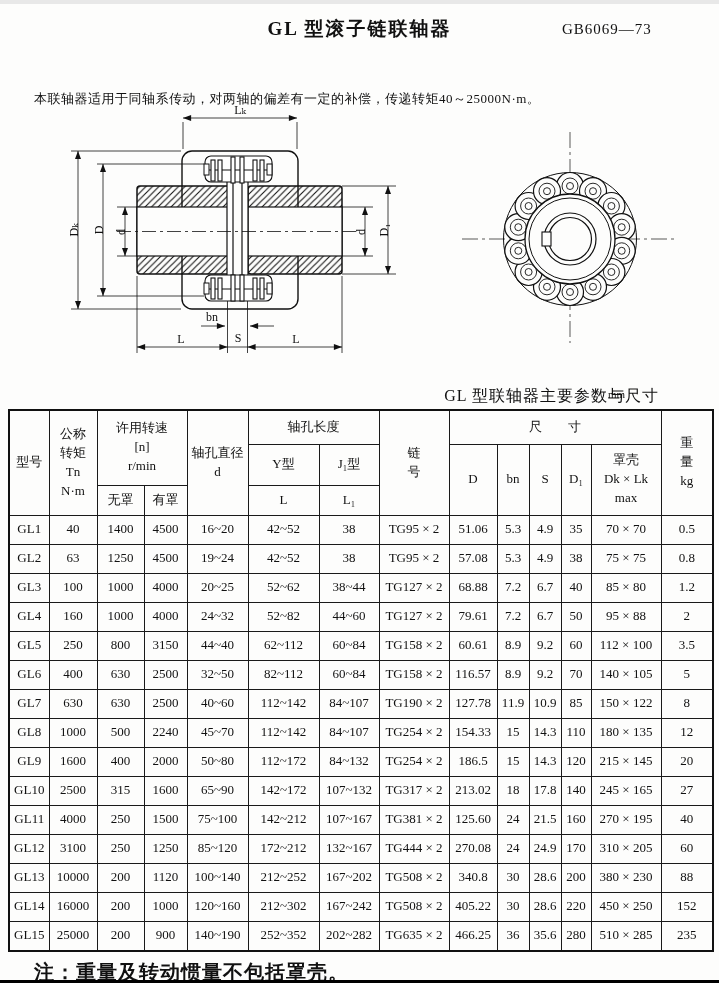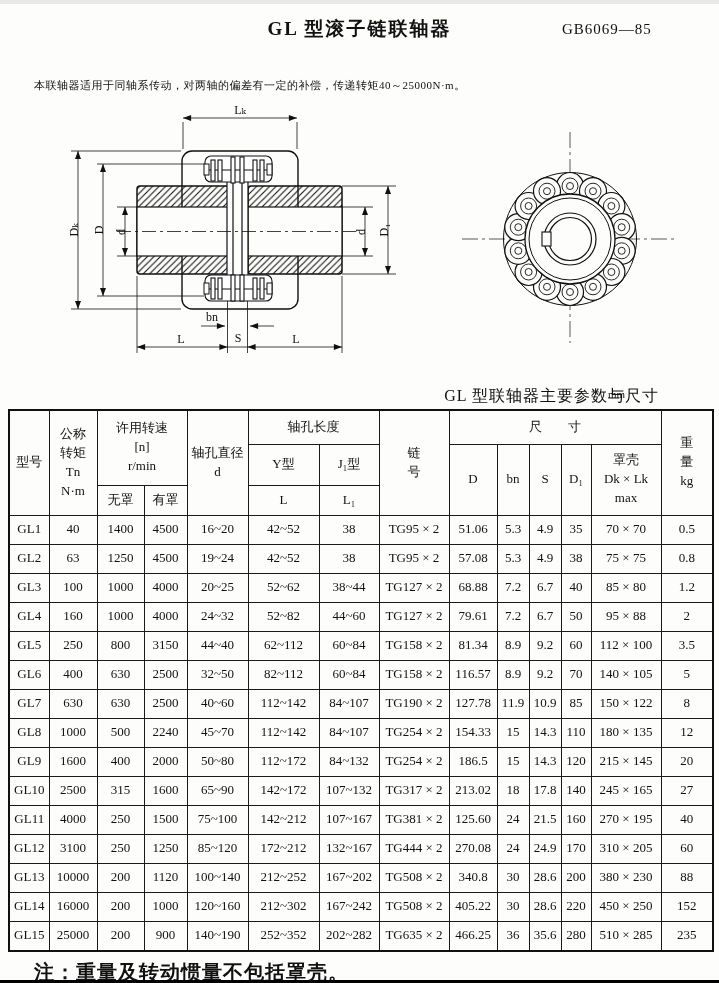--- a/index.html
+++ b/index.html
@@ -7,21 +7,21 @@
     position:relative;width:719px;height:983px;background:#fdfdfc;
     font-family:"Liberation Serif","DejaVu Serif",serif;color:#111;
     overflow:hidden;margin:4px auto;
   }
   .abs{position:absolute;}
   #doc-title{
     top:12px;left:0;width:719px;text-align:center;
     font-size:19px;font-weight:bold;letter-spacing:2px;
   }
   #std-code{top:17px;left:562px;font-size:15px;letter-spacing:1px;}
-  #intro{top:74px;left:34px;width:660px;font-size:11px;letter-spacing:.5px;}
+  #intro{top:86px;left:34px;width:660px;font-size:13px;letter-spacing:.5px;}
   #table-title{top:382px;left:0;width:659px;text-align:right;font-size:16px;font-weight:normal;letter-spacing:1px;}
   #unit-label{top:384px;left:608px;font-size:11px;}
   svg text{font-family:"Liberation Serif","DejaVu Serif",serif;fill:#111;}
   
   #param-table{
     position:absolute;top:405px;left:8px;width:704px;
     border-collapse:collapse;table-layout:fixed;
     font-size:13px;
   }
   #param-table th,#param-table td{
@@ -36,21 +36,21 @@
   #note{top:955px;left:34px;font-size:20px;font-weight:bold;letter-spacing:1px;}
   #bottom-bar{left:0;top:976px;width:719px;height:7px;background:#000;}
   .thline{stroke:#111;}
 </style>
 </head>
 <body>
 
 <div id="page">
 
   <div class="abs" id="doc-title">GL 型滚子链联轴器</div>
-  <div class="abs" id="std-code">GB6069—85</div>
+  <div class="abs" id="std-code">GB6069—73</div>
   <div class="abs" id="intro">本联轴器适用于同轴系传动，对两轴的偏差有一定的补偿，传递转矩40～25000N·m。</div>
 
   <svg class="abs" style="left:55px;top:98px;" width="375" height="275" viewBox="0 0 375 275">
     <defs>
       <pattern id="hatch" width="6.5" height="6.5" patternUnits="userSpaceOnUse">
         <path d="M-1,7.5 L7.5,-1 M-1,1 L1,-1 M5.5,7.5 L7.5,5.5" stroke="#111" stroke-width="1.1" fill="none"></path>
       </pattern>
       <marker id="ar" markerWidth="10" markerHeight="8" refX="8.6" refY="4" orient="auto-start-reverse" markerUnits="userSpaceOnUse">
         <path d="M0.5,1 L8.6,4 L0.5,7 Z" fill="#111"></path>
       </marker>
@@ -333,21 +333,21 @@
         </tr>
         <tr>
           <td>GL5</td>
           <td>250</td>
           <td>800</td>
           <td>3150</td>
           <td>44~40</td>
           <td>62~112</td>
           <td>60~84</td>
           <td>TG158 × 2</td>
-          <td>81.34</td>
+          <td>60.61</td>
           <td>8.9</td>
           <td>9.2</td>
           <td>60</td>
           <td>112 × 100</td>
           <td>3.5</td>
         </tr>
         <tr>
           <td>GL6</td>
           <td>400</td>
           <td>630</td>

